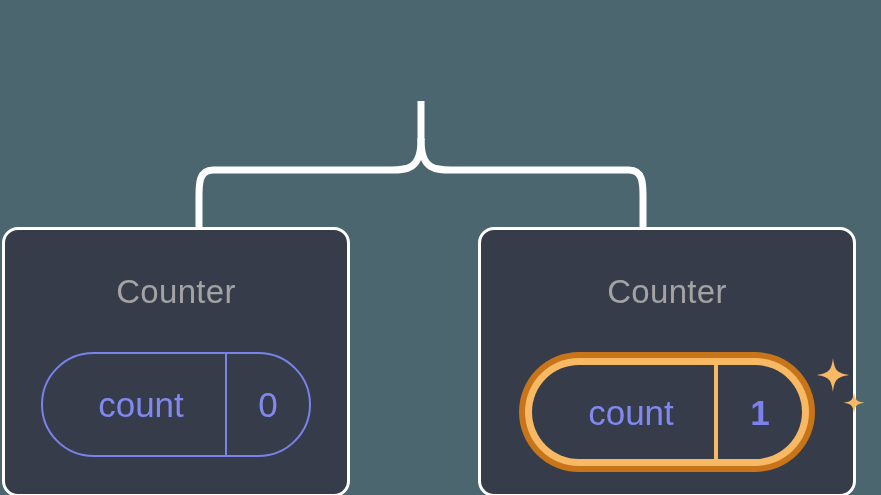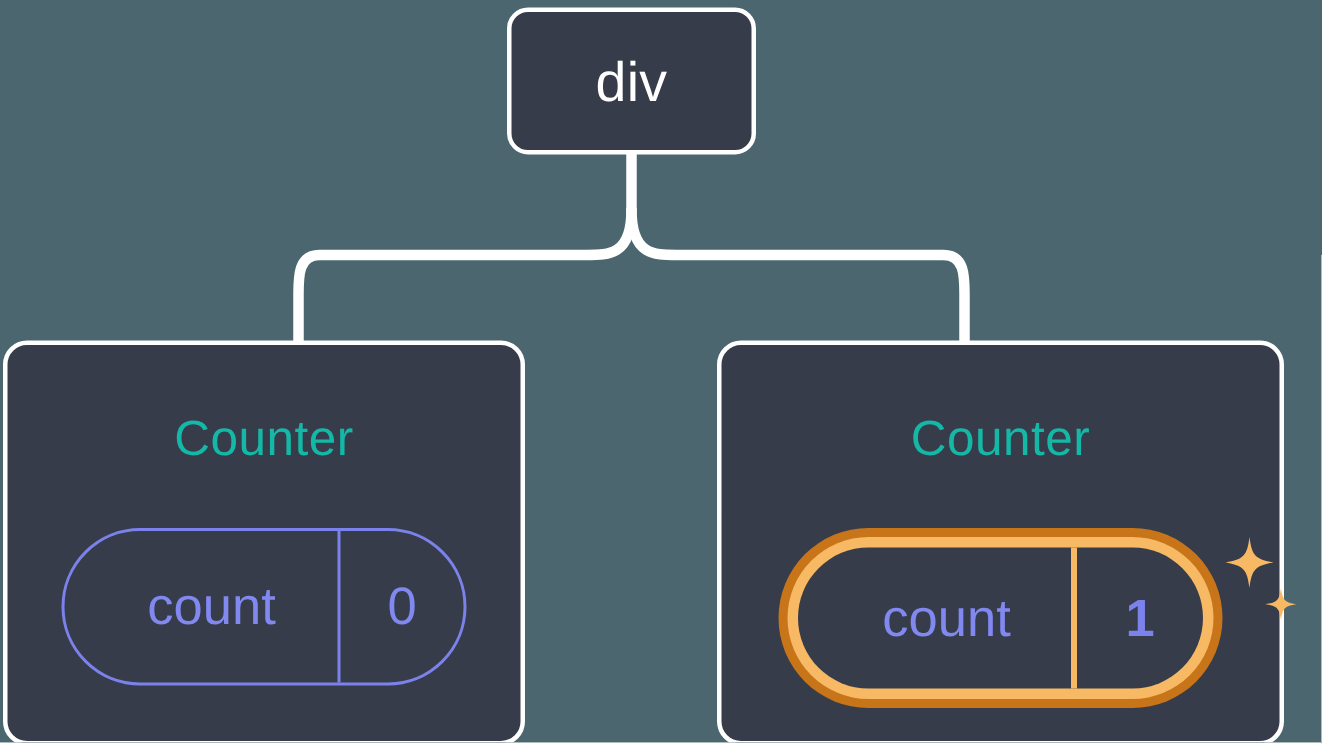--- a/index.html
+++ b/index.html
@@ -66,21 +66,21 @@
     width: 348px;
     height: 270px;
   }
   #node-counter-right {
     left: 478px;
     top: 227px;
     width: 378px;
     height: 270px;
   }
   .counter-card .node-title {
-    color: #14b8a6;
+    color: #a3a3a3;
     font-size: 33px;
     font-weight: 300;
     letter-spacing: 0.3px;
     line-height: 1;
     margin-top: 45px;
   }
 
   
   .pill-wrap {
     position: relative;
@@ -182,23 +182,20 @@
 
   <svg id="connectors" viewBox="0 0 881 495" width="881" height="495" fill="none">
 
     <path d="M421 101 L421 140" stroke="#ffffff" stroke-width="7" stroke-linecap="butt"></path>
 
     <path d="M421 140 C421 170 406 170 391 170 L213 170 C199 170 199 184 199 196 L199 229" stroke="#ffffff" stroke-width="7" stroke-linecap="round" stroke-linejoin="round"></path>
 
     <path d="M421 140 C421 170 436 170 451 170 L629 170 C643 170 643 184 643 196 L643 229" stroke="#ffffff" stroke-width="7" stroke-linecap="round" stroke-linejoin="round"></path>
   </svg>
 
-  <div class="node" id="node-div">
-    <span class="node-title">div</span>
-  </div>
 
   <div class="node counter-card" id="node-counter-left">
     <span class="node-title">Counter</span>
 
     <div class="pill-wrap">
       <div class="pill">
         <span class="pill-key">count</span>
         <span class="pill-val">0</span>
       </div>
     </div>

